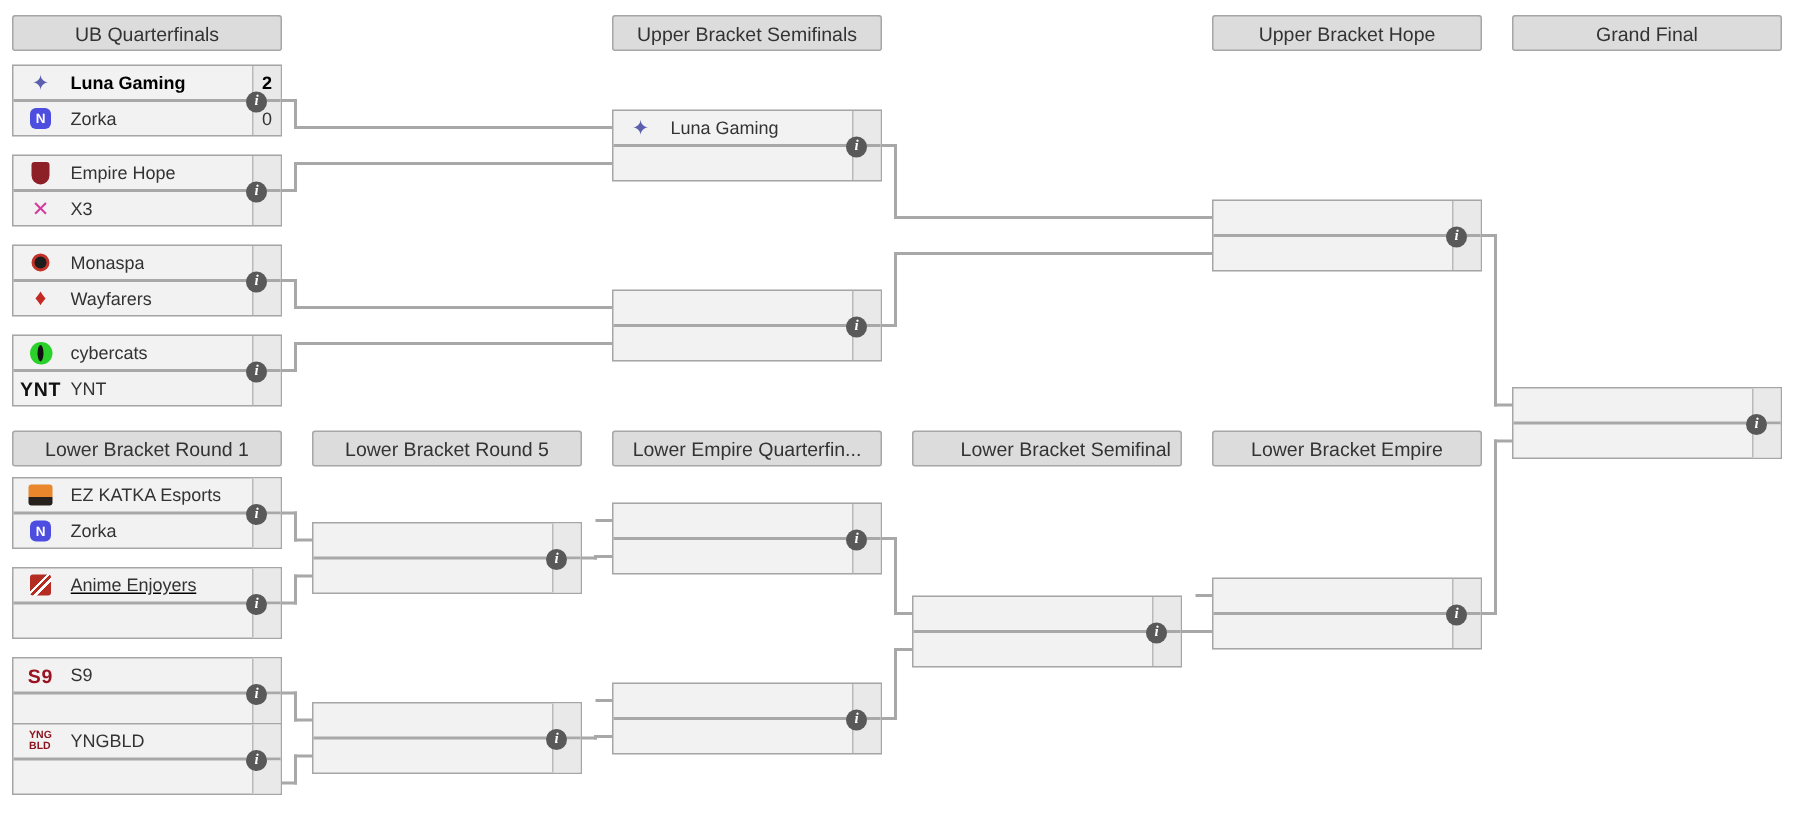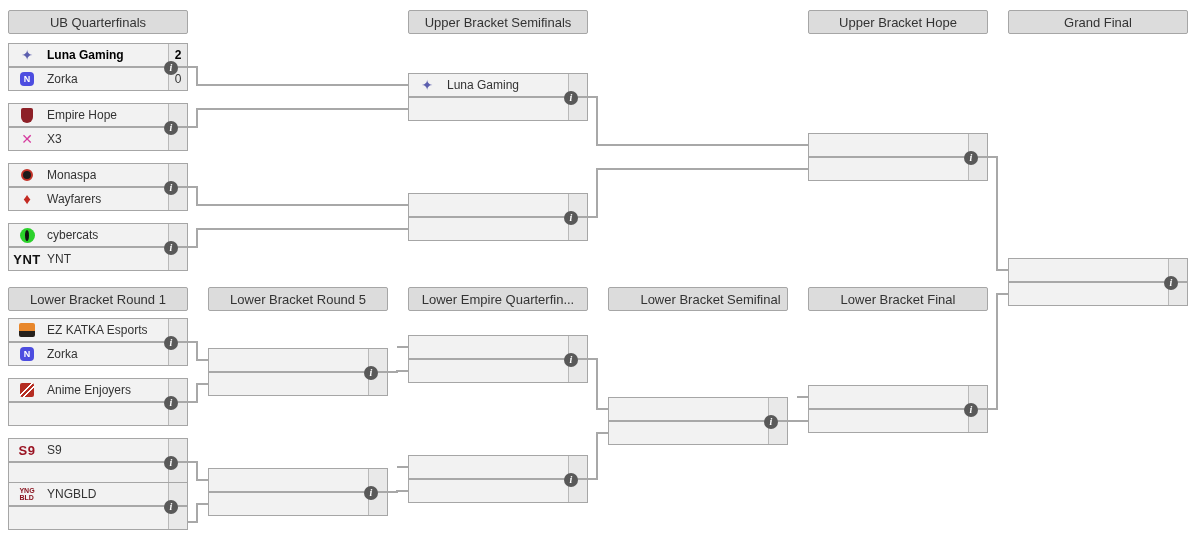--- a/index.html
+++ b/index.html
@@ -104,21 +104,21 @@
     <div class="connector" style="left: 996px; top: 293px; width: 2px; height: 117px;"></div>
     <div class="connector" style="left: 996px; top: 293px; width: 12px; height: 2px;"></div>
     <div class="round-header" style="left: 8px; top: 10px;">UB Quarterfinals</div>
     <div class="round-header" style="left: 408px; top: 10px;">Upper Bracket Semifinals</div>
     <div class="round-header" style="left: 808px; top: 10px;">Upper Bracket Hope</div>
     <div class="round-header" style="left: 1008px; top: 10px;">Grand Final</div>
     <div class="round-header" style="left: 8px; top: 287px;">Lower Bracket Round 1</div>
     <div class="round-header" style="left: 208px; top: 287px;">Lower Bracket Round 5</div>
     <div class="round-header" style="left: 408px; top: 287px;">Lower Empire Quarterfin...</div>
     <div class="round-header" style="left: 608px; top: 287px; padding-left: 25px;">Lower Bracket Semifinal</div>
-    <div class="round-header" style="left: 808px; top: 287px;">Lower Bracket Final</div>
+    <div class="round-header" style="left: 808px; top: 287px;">Lower Bracket Empire</div>
     <div class="match" style="left: 8px; top: 43px;">
       <div class="match-row winner">
         <div class="row-main">
           <span class="logo-cell">
             <span class="logo-glyph" style="color: rgb(92, 95, 174); font-size: 14px;">✦</span>
           </span>
           <span class="team-name">Luna Gaming</span>
         </div>
         <div class="score-cell">2</div>
       </div>
@@ -261,21 +261,21 @@
         <div class="row-main">
           <span class="logo-cell">
             <span class="logo-badge" style="width: 14px; height: 14px; background: rgb(77, 77, 224); border-radius: 4px; color: rgb(255, 255, 255); font-size: 9px;">N</span>
           </span>
           <span class="team-name">Zorka</span>
         </div>
         <div class="score-cell"></div>
       </div>
       <div class="info-icon">i</div>
     </div>
-    <div class="match" style="left: 8px; top: 378px;">
+    <div class="match" style="left: 8px; top: 378px; text-decoration: underline;">
       <div class="match-row">
         <div class="row-main">
           <span class="logo-cell">
             <span class="logo-badge" style="width: 14px; height: 14px; background-image: linear-gradient(135deg, rgb(181, 45, 34) 40%, rgb(255, 255, 255) 40%, rgb(255, 255, 255) 48%, rgb(181, 45, 34) 48%, rgb(181, 45, 34) 58%, rgb(255, 255, 255) 58%, rgb(255, 255, 255) 66%, rgb(181, 45, 34) 66%); border-radius: 2px; color: rgb(255, 255, 255); font-size: 7px;"></span>
           </span>
           <span class="team-name">Anime Enjoyers</span>
         </div>
         <div class="score-cell"></div>
       </div>
       <div class="match-row second">

